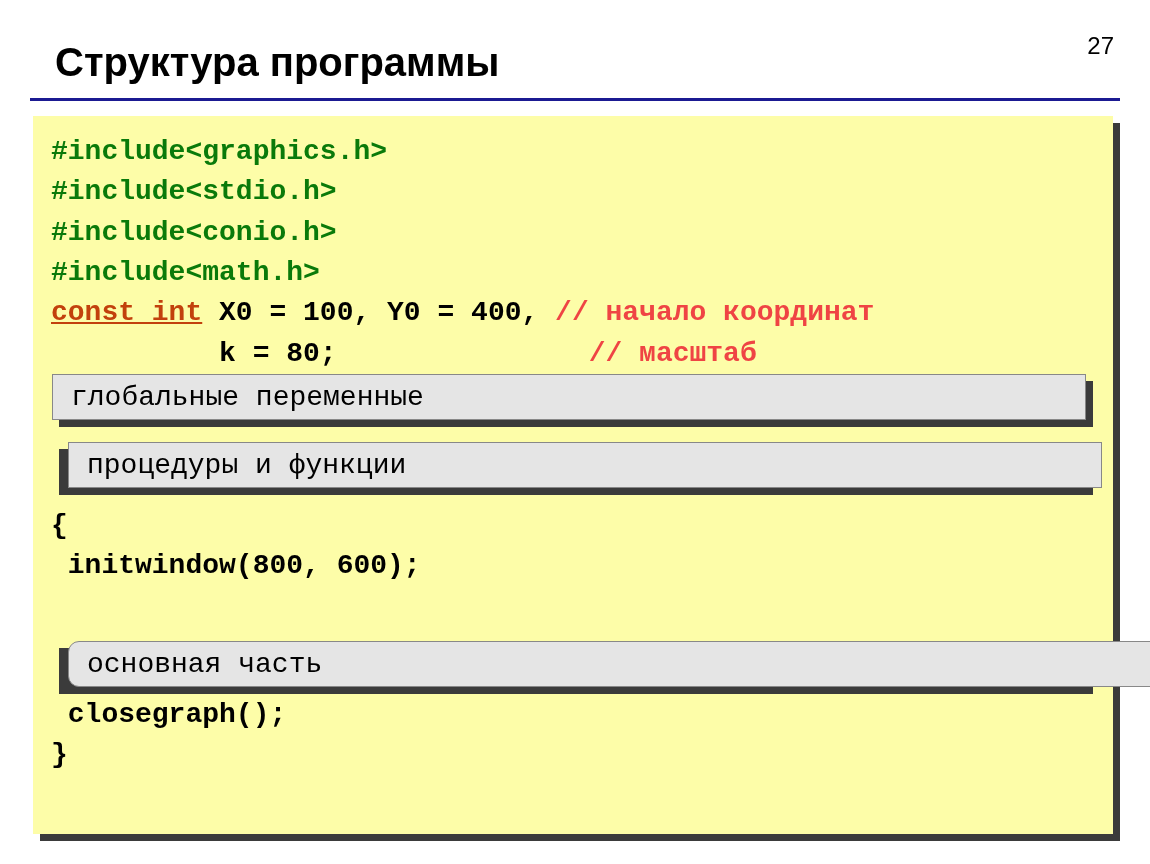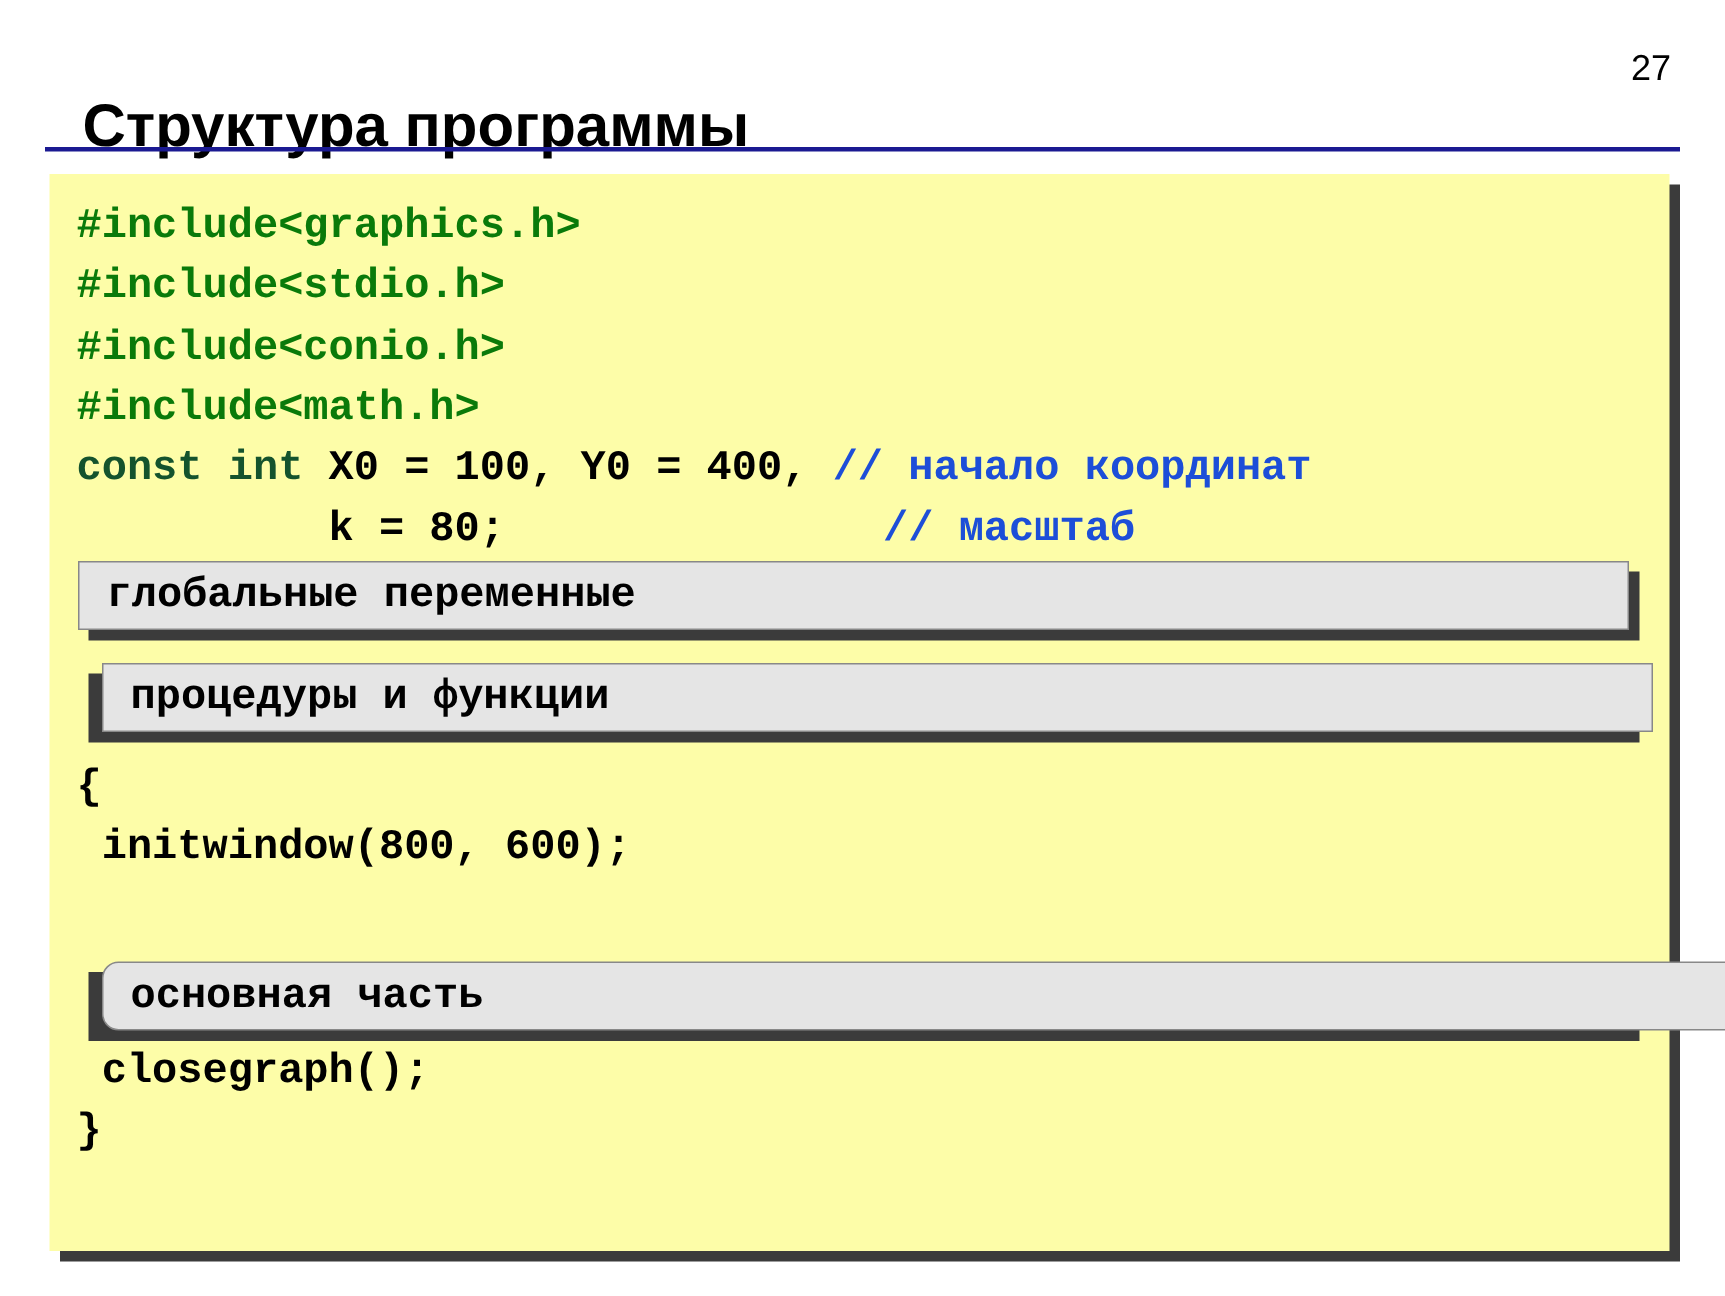--- a/index.html
+++ b/index.html
@@ -23,21 +23,20 @@
     font-size: 24px;
     color: #000;
   }
   .title {
     position: absolute;
     top: 40px;
     left: 55px;
     font-size: 40px;
     font-weight: bold;
     color: #000;
-    margin-top: 22px;
   }
   .hr {
     position: absolute;
     top: 98px;
     left: 30px;
     width: 1090px;
     height: 0;
     border-top: 3px solid #1b1a92;
   }
   .code-shadow {
@@ -57,33 +56,33 @@
     background: #fdfda8;
     box-sizing: border-box;
     padding: 16px 18px 14px 18px;
     font-family: "Courier New", Courier, monospace;
     font-weight: bold;
     font-size: 28px;
     line-height: 1.44;
     color: #000;
   }
   .inc { color: #0a7a0a; }
-  .kw  { color: #14532d; }
-  .cmt { color: #1d4ed8; }
+  .kw  { color: #c2410c; text-decoration: underline; }
+  .cmt { color: #ef4444; }
   .label-shadow {
     position: absolute;
     background: #3b3b3b;
   }
   .label-box {
     position: absolute;
     background: #e5e5e5;
     border: 1px solid #888;
     box-sizing: border-box;
     font-family: "Courier New", Courier, monospace;
-    font-weight: bold;
+    font-weight: normal;
     font-size: 28px;
     color: #000;
     display: flex;
     align-items: center;
     padding-left: 18px;
   }
   pre.codeline { margin: 0; font-family: inherit; white-space: pre; }
 </style>
 </head>
 <body>

